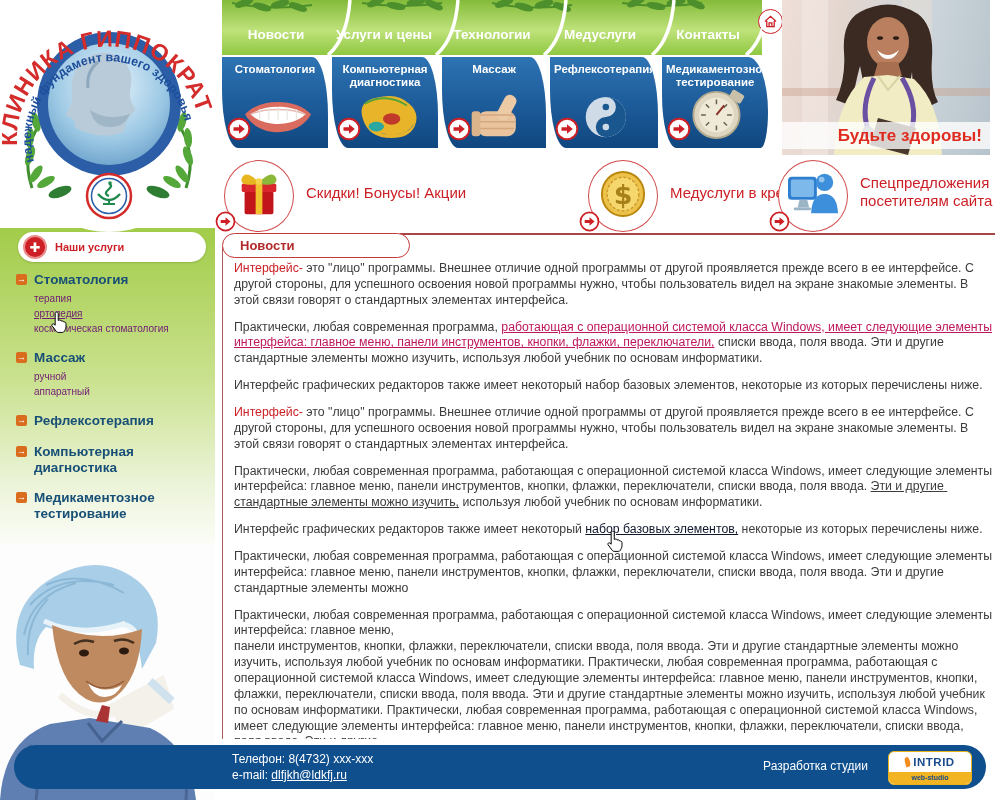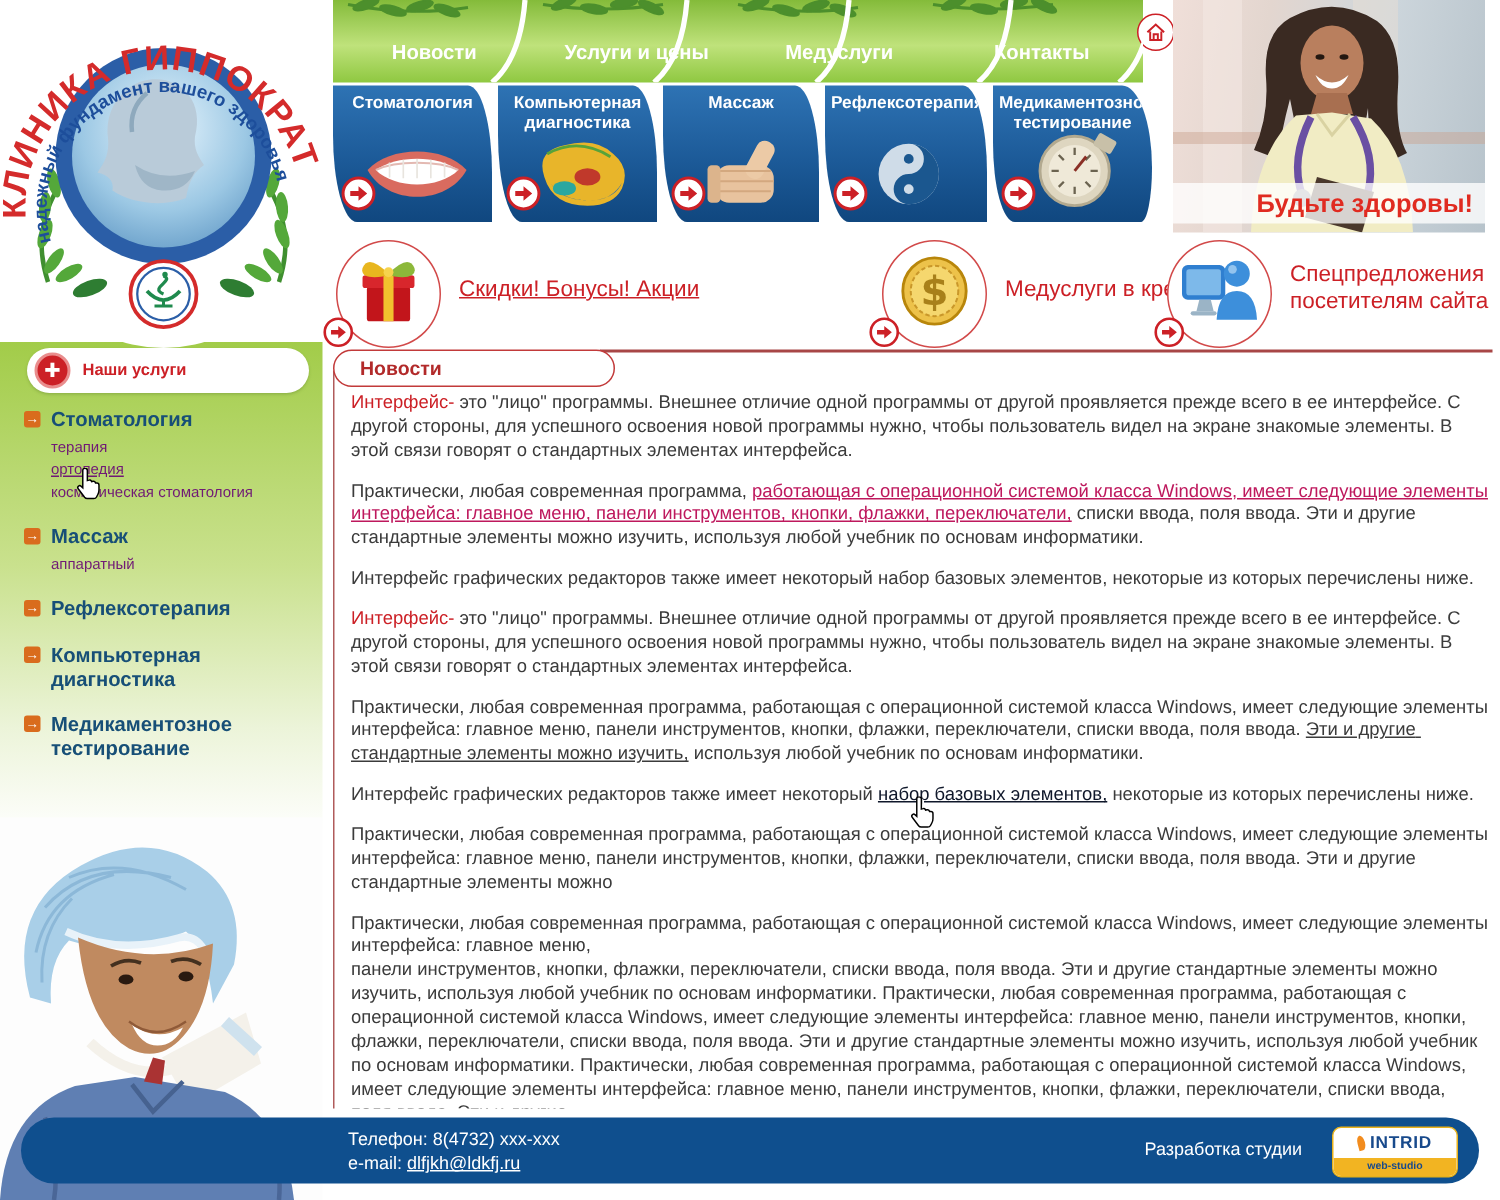--- a/index.html
+++ b/index.html
@@ -188,20 +188,21 @@
         <ellipse cx="14" cy="5" rx="9" ry="3" transform="rotate(-25 14 5)"></ellipse>
           <ellipse cx="34" cy="9" rx="9" ry="3" transform="rotate(10 34 9)"></ellipse>
         <ellipse cx="54" cy="5" rx="9" ry="3" transform="rotate(-10 54 5)"></ellipse>
           <ellipse cx="74" cy="7" rx="9" ry="3" transform="rotate(25 74 7)"></ellipse>
         </g>
     </g>
   </svg>
   <div class="tabs">
       <div class="tab">Новости</div>
       <div class="tab">Услуги и цены</div>
+      <div class="tab">Технологии</div>
       <div class="tab">Медуслуги</div>
       <div class="tab">Контакты</div>
     </div>
 <div class="tab-sep" style="left: 104px;"><svg width="26" height="55" viewBox="0 0 26 55">
         <path d="M2,55 C15,44 22,26 24,0" stroke="#fff" stroke-width="3.5" fill="none"></path>
       </svg></div>
     <div class="tab-sep" style="left: 212px;"><svg width="26" height="55" viewBox="0 0 26 55">
         <path d="M2,55 C15,44 22,26 24,0" stroke="#fff" stroke-width="3.5" fill="none"></path>
       </svg></div>
     <div class="tab-sep" style="left: 320px;"><svg width="26" height="55" viewBox="0 0 26 55">
@@ -334,21 +335,21 @@
           <rect x="22.5" y="16" width="7" height="32" fill="#f2c12e"></rect>
           <path d="M26,15 q-14,-14 -18,-4 q-2,8 14,6z" fill="#e8b61f"></path>
           <path d="M26,15 q14,-14 18,-4 q2,8 -14,6z" fill="#8cb83a"></path>
           <circle cx="26" cy="14" r="3.4" fill="#f6d34d"></circle>
         </svg></span>
       <div class="mini"><svg viewBox="0 0 24 24" width="100%" height="100%">
           <circle cx="12" cy="12" r="10.3" fill="#fff" stroke="#cc2026" stroke-width="2"></circle>
           <path d="M6.5 10.3h5.5V7.2l5.8 4.8-5.8 4.8v-3.1H6.5z" fill="#cc2026"></path>
         </svg></div>
     </div>
-    <div class="promo-label" style="left: 84px; top: 26px; width: 180px; text-decoration: underline;">Скидки! Бонусы! Акции</div>
+    <div class="promo-label" style="left: 84px; top: 26px; width: 180px;">Скидки! Бонусы! Акции</div>
     <div class="promo-badge" style="left: 366px;">
       <span><svg width="48" height="50" viewBox="0 0 50 52">
           <ellipse cx="25" cy="26" rx="22" ry="23" fill="#edc24a" stroke="#b8860b" stroke-width="2"></ellipse>
           <ellipse cx="25" cy="26" rx="16.5" ry="17.5" fill="#f5d76e" stroke="#c9972a" stroke-width="1.4" stroke-dasharray="3 2"></ellipse>
           <text x="25" y="36" text-anchor="middle" font-size="28" font-weight="bold" fill="#a8801a" font-family="DejaVu Sans, sans-serif">$</text>
         </svg></span>
       <div class="mini"><svg viewBox="0 0 24 24" width="100%" height="100%">
           <circle cx="12" cy="12" r="10.3" fill="#fff" stroke="#cc2026" stroke-width="2"></circle>
           <path d="M6.5 10.3h5.5V7.2l5.8 4.8-5.8 4.8v-3.1H6.5z" fill="#cc2026"></path>
         </svg></div>
@@ -403,20 +404,21 @@
         <div class="side-link u">ортопедия</div>
         <div class="side-link">косметическая стоматология</div>
       </div>
     </div>
     <div class="side-sec">
       <div class="side-head">
         <span class="sq-arrow">→</span>
         <span class="txt">Массаж</span>
       </div>
       <div class="side-links">
+        <div class="side-link">ручной</div>
         <div class="side-link">аппаратный</div>
       </div>
     </div>
     <div class="side-sec">
       <div class="side-head">
         <span class="sq-arrow">→</span>
         <span class="txt">Рефлексотерапия</span>
       </div>
     </div>
     <div class="side-sec">

